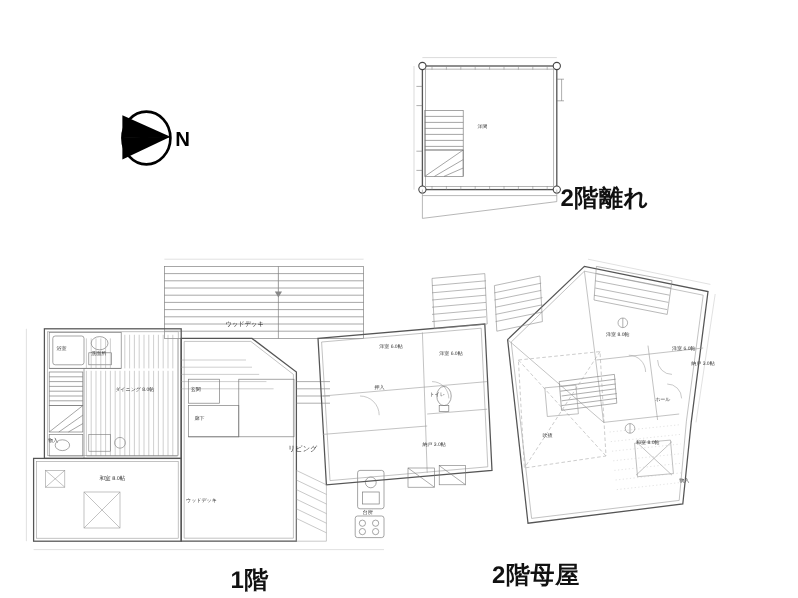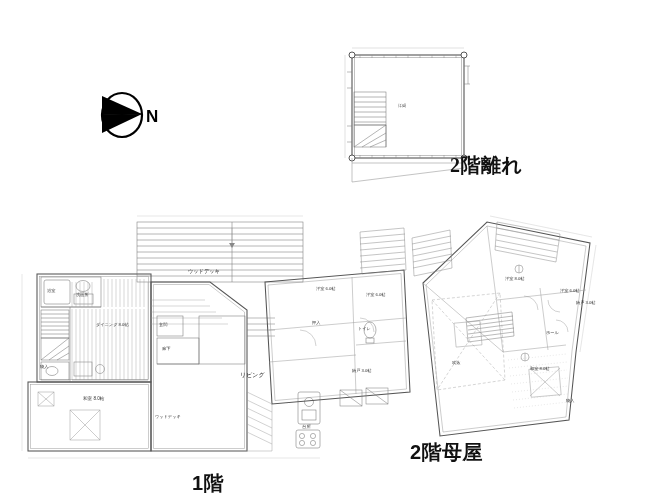--- a/index.html
+++ b/index.html
@@ -387,23 +387,23 @@
         <path d="M548 300 A12 12 0 0 0 560 312"></path>
       </g>
 
       <g stroke="#c0c0c0" stroke-width="0.4">
         <line x1="490" y1="216" x2="592" y2="237"></line>
         <line x1="596" y1="245" x2="580" y2="352"></line>
       </g>
     </g>
   </svg>
 
-  <div class="bigLabel" style="left:450px;top:152px;font-family:Liberation Serif, serif;">2階離れ</div>
+  <div class="bigLabel" style="left:467px;top:152px;">2階離れ</div>
   <div class="bigLabel" style="left:192px;top:470px;">1階</div>
-  <div class="bigLabel" style="left:410px;top:439px;">2階母屋</div>
+  <div class="bigLabel" style="left:410px;top:466px;">2階母屋</div>
 
   <div class="compassN" style="left:146px;top:107px;">N</div>
 
   <div class="roomTag" style="left:398px;top:103px;font-size:4px;">洋間</div>
 
   <div class="roomTag mid" style="left:188px;top:268px;">ウッドデッキ</div>
   <div class="roomTag mid" style="left:240px;top:372px;font-size:6px;">リビング</div>
   <div class="roomTag" style="left:302px;top:424px;font-size:4.4px;">台所</div>
   <div class="roomTag" style="left:47px;top:288px;">浴室</div>
   <div class="roomTag" style="left:76px;top:292px;">洗面所</div>

